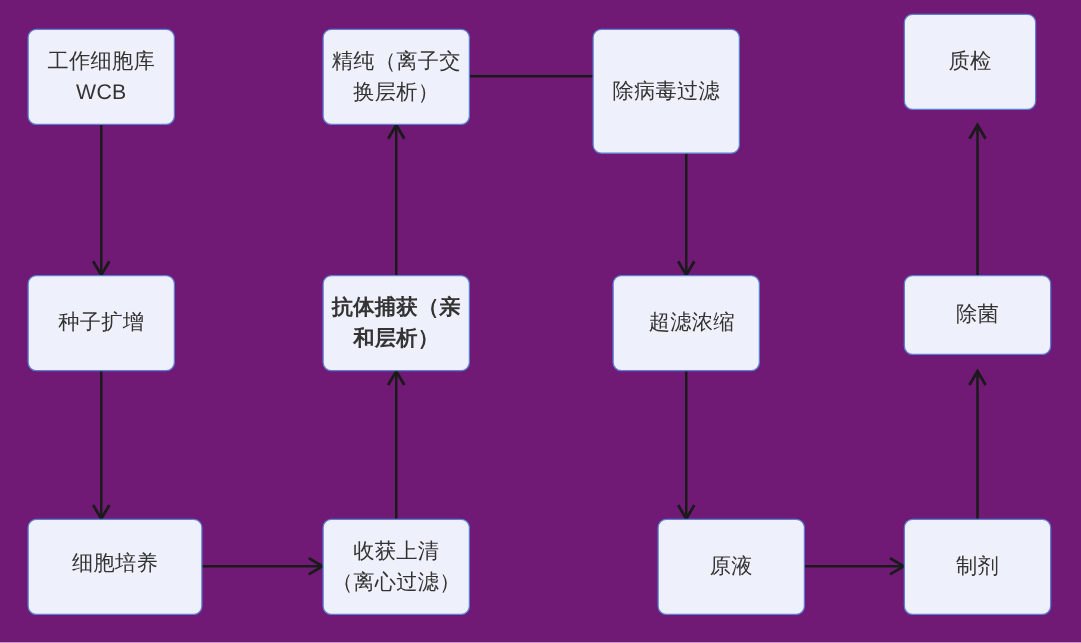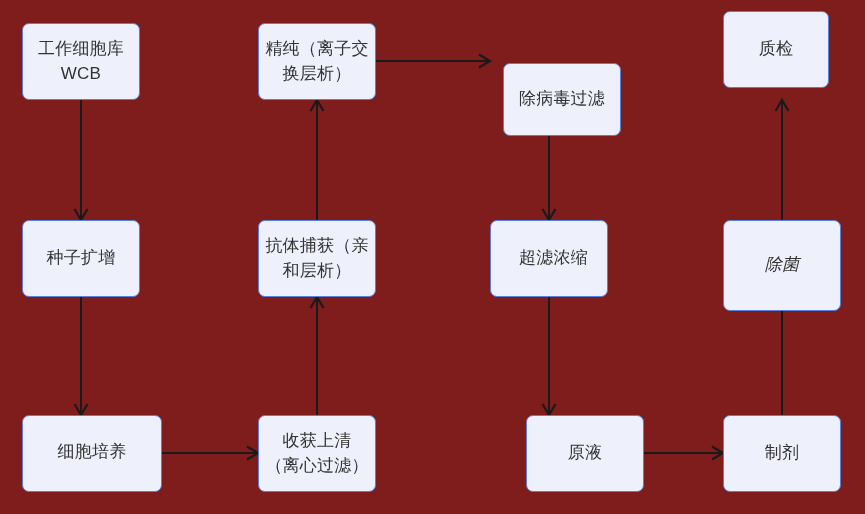--- a/index.html
+++ b/index.html
@@ -8,21 +8,21 @@
     padding: 0;
     background: #ffffff;
   }
   body {
     font-family: "Liberation Sans", "DejaVu Sans", sans-serif;
   }
   #canvas {
     position: relative;
     width: 865px;
     height: 514px;
-    background: #7f1d1d;
+    background: #701a75;
     overflow: hidden;
   }
   #edges {
     position: absolute;
     left: 0;
     top: 0;
     width: 865px;
     height: 514px;
     pointer-events: none;
   }
@@ -106,39 +106,39 @@
       </div>
       <div class="node" style="left: 22px; top: 220px; width: 118px; height: 77px; text-align: center;">
         <span class="label">种子扩增</span>
       </div>
       <div class="node" style="left: 22px; top: 415px; width: 140px; height: 77px; font-family: Liberation Mono, monospace;">
         <span class="label">细胞培养</span>
       </div>
       <div class="node" style="left: 258px; top: 23px; width: 118px; height: 77px; justify-content: center;">
         <span class="label">精纯（离子交换层析）</span>
       </div>
-      <div class="node" style="left: 258px; top: 220px; width: 118px; height: 77px;">
+      <div class="node" style="left: 258px; top: 220px; width: 118px; height: 77px; font-weight: bold;">
         <span class="label">抗体捕获（亲和层析）</span>
       </div>
       <div class="node" style="left: 258px; top: 415px; width: 118px; height: 77px;">
         <span class="label">收获上清
 （离心过滤）</span>
       </div>
-      <div class="node" style="left: 503px; top: 23px; width: 118px; height: 73px; margin-top: 40px;">
+      <div class="node" style="left: 474px; top: 23px; width: 118px; height: 100px;">
         <span class="label">除病毒过滤</span>
       </div>
       <div class="node" style="left: 490px; top: 220px; width: 118px; height: 77px; padding-left: 15px;">
         <span class="label">超滤浓缩</span>
       </div>
       <div class="node" style="left: 490px; top: 415px; width: 118px; height: 77px; margin-left: 36px;">
         <span class="label">原液</span>
       </div>
       <div class="node" style="left: 723px; top: 11px; width: 106px; height: 77px;">
         <span class="label">质检</span>
       </div>
-      <div class="node" style="left: 723px; top: 220px; width: 118px; height: 91px; font-style: italic;">
+      <div class="node" style="left: 723px; top: 220px; width: 118px; height: 64px;">
         <span class="label">除菌</span>
       </div>
       <div class="node" style="left: 723px; top: 415px; width: 118px; height: 77px;">
         <span class="label">制剂</span>
       </div>
     </div>
 </div>
 
 </body></html>

